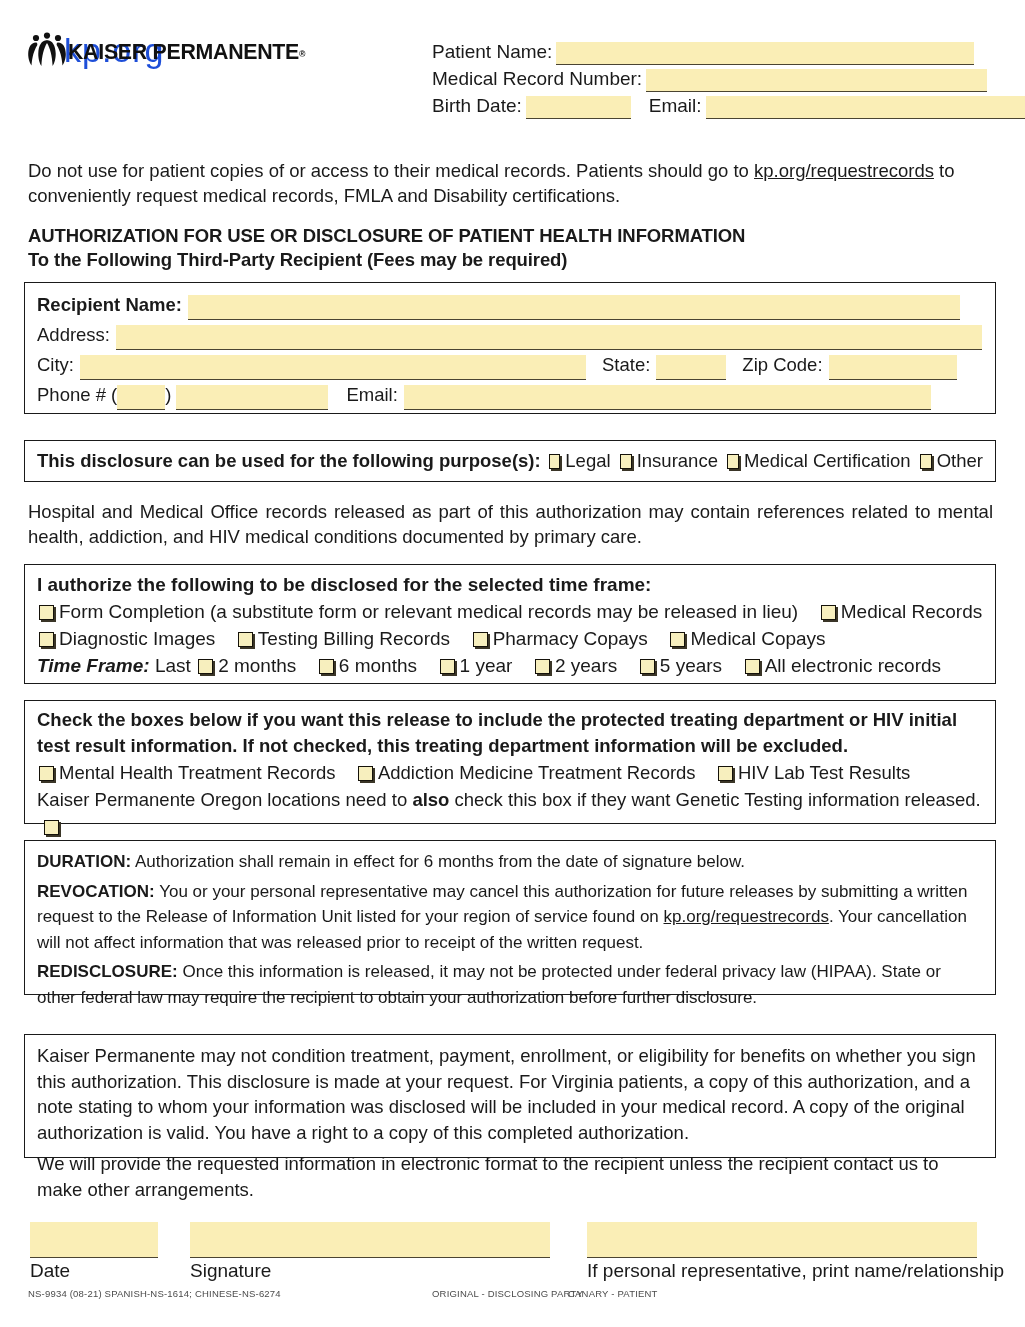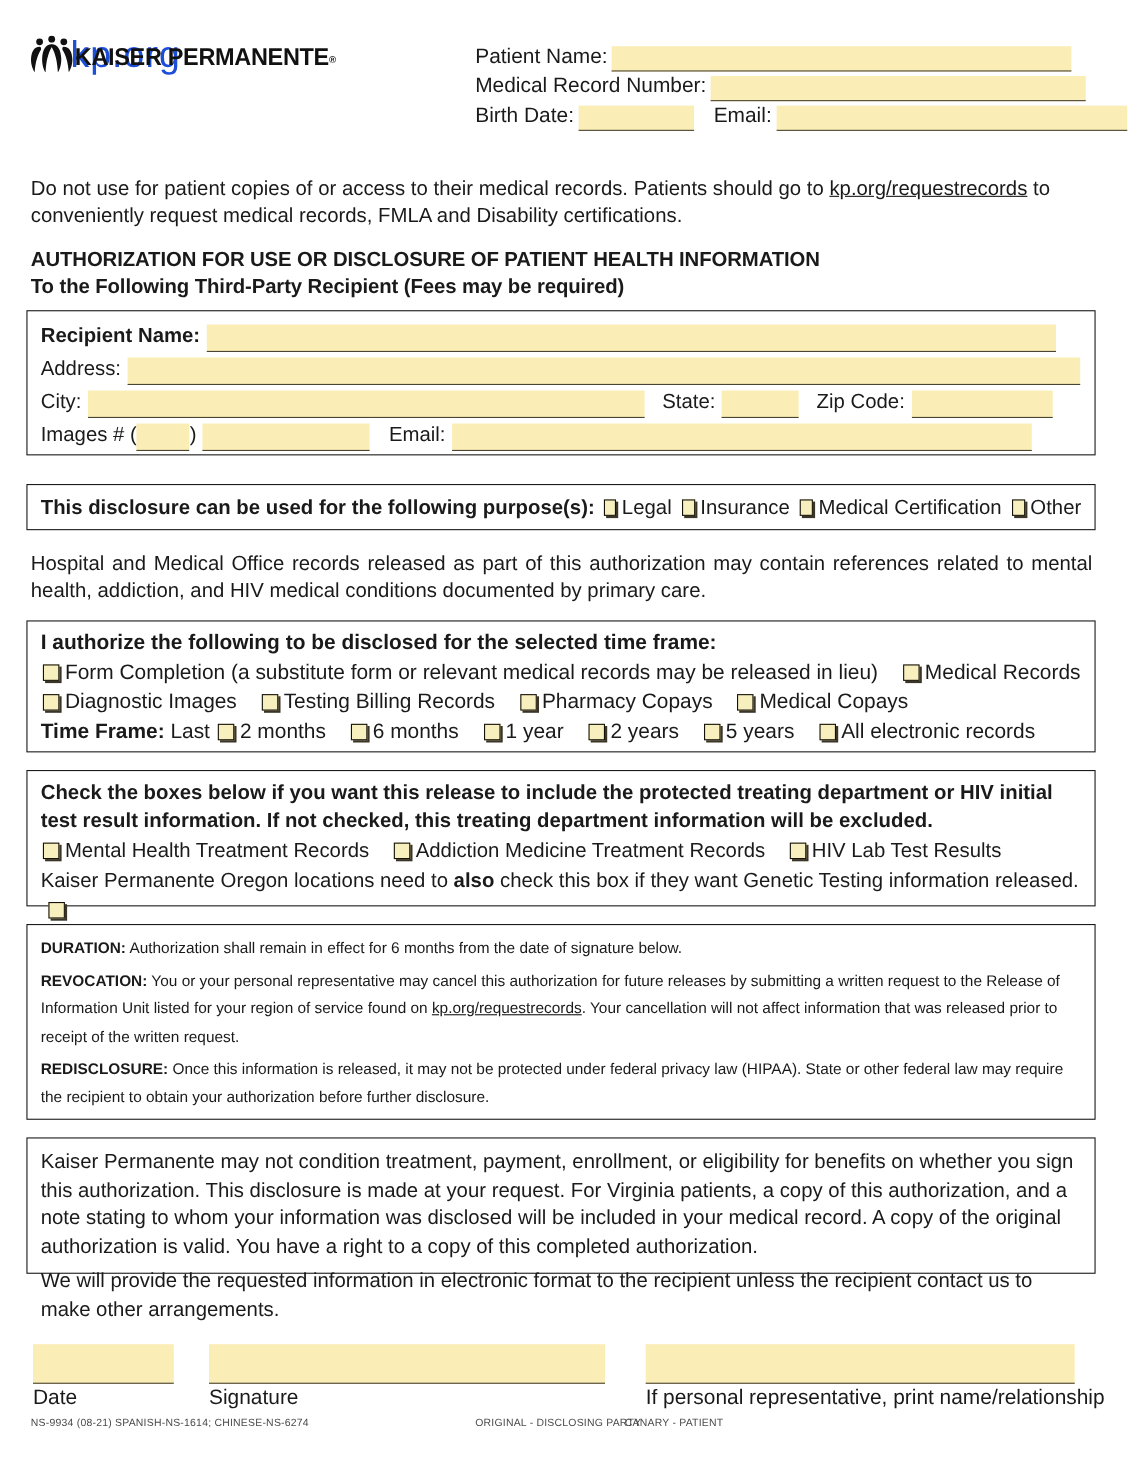--- a/index.html
+++ b/index.html
@@ -158,42 +158,42 @@
   .authorize-box {
     position: absolute;
     left: 24px; top: 564px;
     width: 972px; height: 120px;
     padding: 6px 12px;
     font-size: 19px;
   }
   .authorize-box .head { font-weight: bold; line-height: 27px; }
   .authorize-box .opts { line-height: 27px; white-space: nowrap; }
   .authorize-box .tf { line-height: 27px; white-space: nowrap; }
-  .authorize-box .tf b { font-weight: bold; }
+  .authorize-box .tf b { font-weight: bold; font-style: italic; }
   .gap { display: inline-block; width: 10px; }
 
   
   .protected-box {
     position: absolute;
     left: 24px; top: 700px;
     width: 972px; height: 124px;
     padding: 6px 12px;
     font-size: 18.5px;
   }
   .protected-box .warn { font-weight: bold; line-height: 26px; }
   .protected-box .row { line-height: 27px; white-space: nowrap; }
   .protected-box .oregon { line-height: 27px; }
 
   
   .duration-box {
     position: absolute;
     left: 24px; top: 840px;
-    width: 972px; height: 178px;
+    width: 972px; height: 155px;
     padding: 8px 12px;
-    font-size: 14px;
+    font-size: 17px;
   }
   .duration-box p { margin: 0 0 4px 0; line-height: 25.5px; }
   .duration-box b { font-weight: bold; }
 
   
   .final-box {
     position: absolute;
     left: 24px; top: 1034px;
     width: 972px; height: 124px;
     padding: 8px 12px;
@@ -278,21 +278,21 @@
     <div class="rline">
       <b>Recipient Name:</b><span class="rule hl" style="width:772px;margin-left:6px;"></span>
     </div>
     <div class="rline">
       <span>Address:</span><span class="rule hl" style="width:866px;margin-left:6px;"></span>
     </div>
     <div class="rline">
       <span>City:</span><span class="rule hl" style="width:506px;margin-left:6px;"></span><span style="margin-left:16px;">State:</span><span class="rule hl" style="width:70px;margin-left:6px;"></span><span style="margin-left:16px;">Zip Code:</span><span class="rule hl" style="width:128px;margin-left:6px;"></span>
     </div>
     <div class="rline">
-      <span>Images # (</span><span class="rule hl" style="width:48px;"></span><span>)</span><span class="rule hl" style="width:152px;margin-left:5px;"></span><span style="margin-left:18px;">Email:</span><span class="rule hl" style="width:527px;margin-left:6px;"></span>
+      <span>Phone # (</span><span class="rule hl" style="width:48px;"></span><span>)</span><span class="rule hl" style="width:152px;margin-left:5px;"></span><span style="margin-left:18px;">Email:</span><span class="rule hl" style="width:527px;margin-left:6px;"></span>
     </div>
   </div>
 
   <div class="purpose-box boxed">
     <span class="hdr">This disclosure can be used for the following purpose(s):</span>
     <span class="cb"></span>
       <span>Legal</span>
     <span class="gap"></span>
     <span class="cb"></span>
       <span>Insurance</span>

